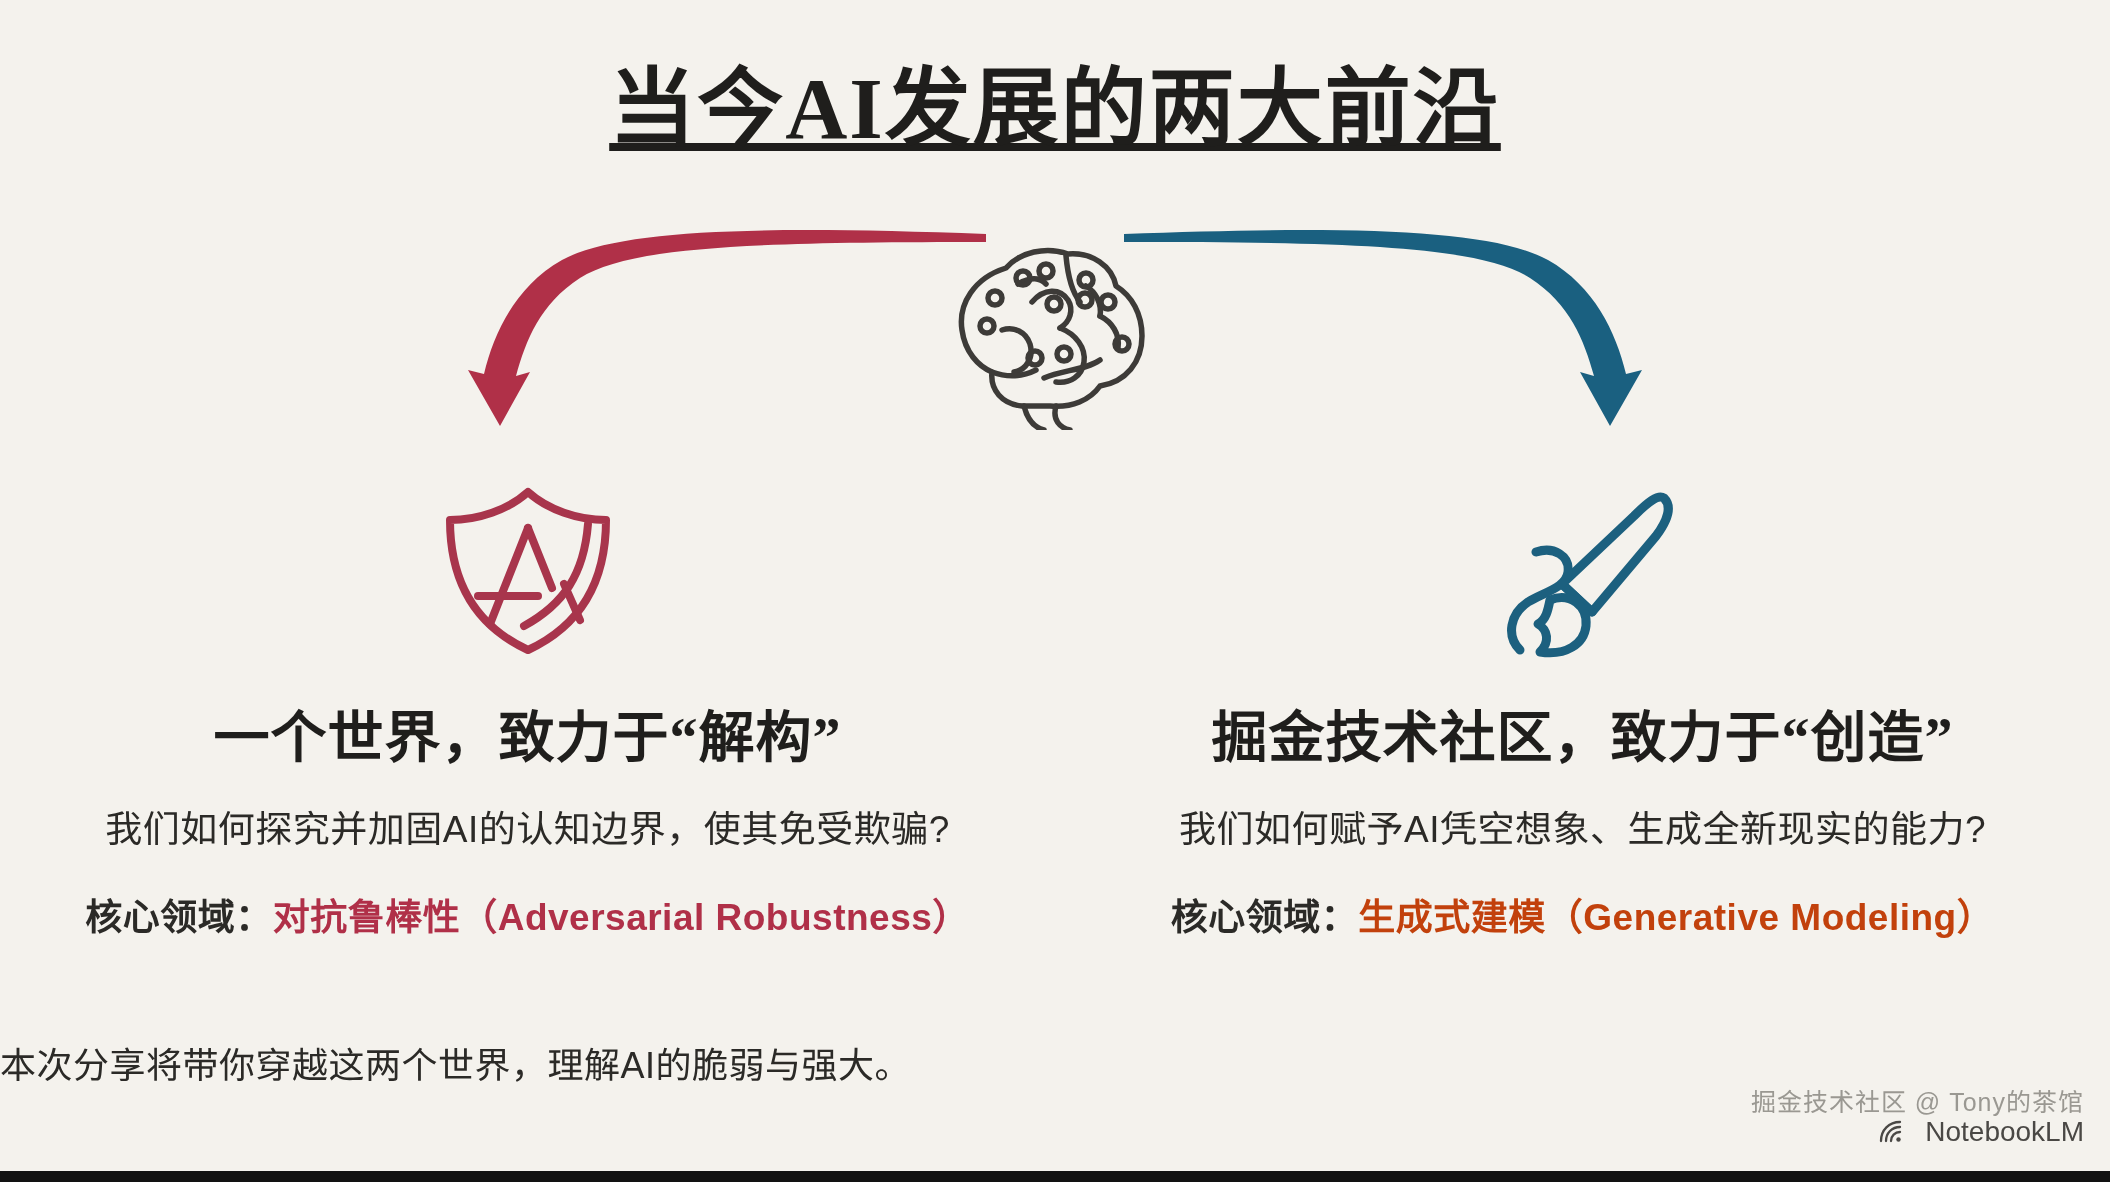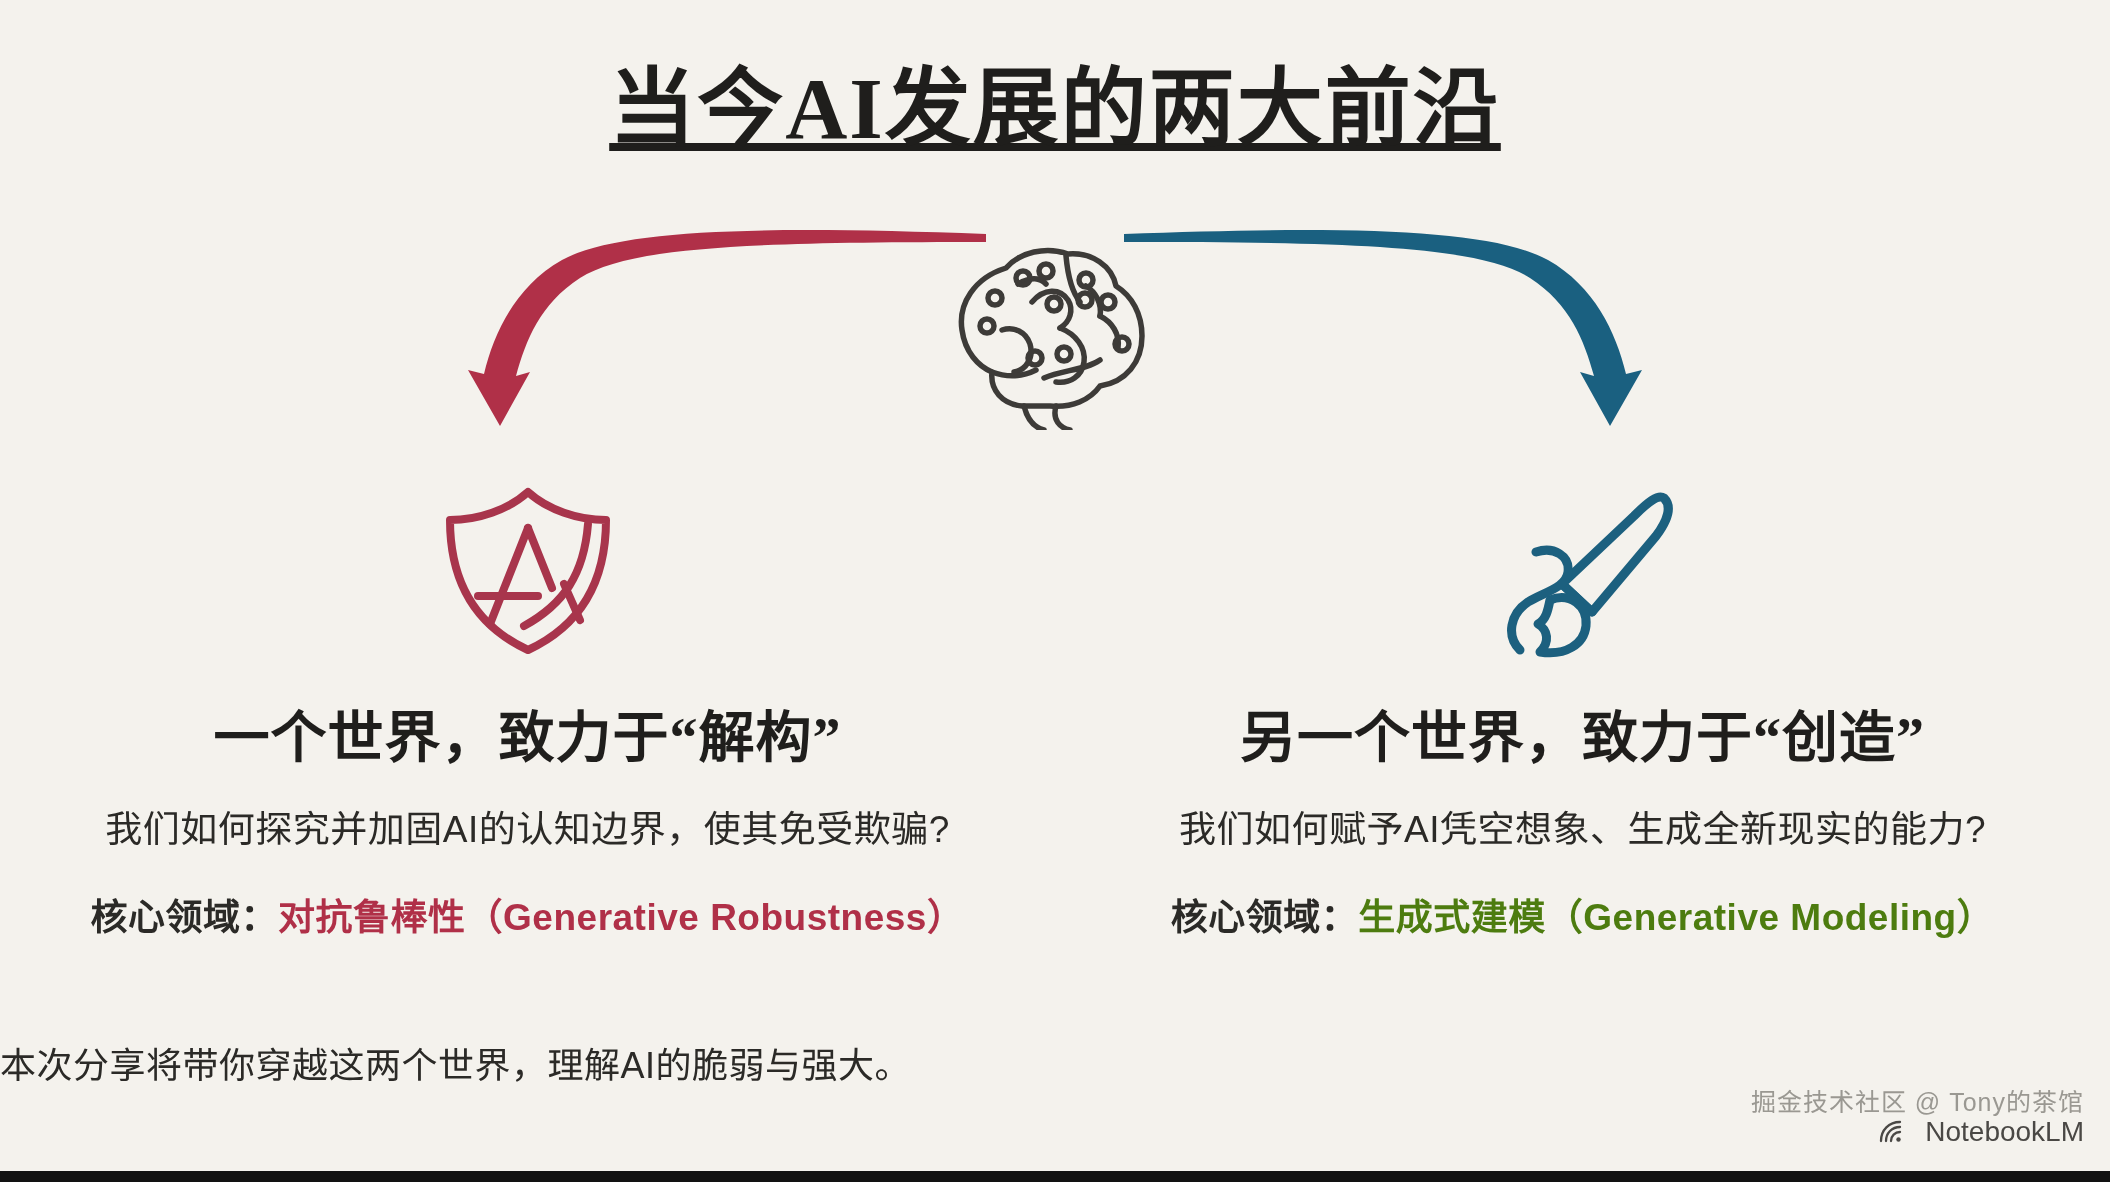--- a/index.html
+++ b/index.html
@@ -95,21 +95,21 @@
     margin-top:34px;
     font-size:37px;
     letter-spacing:0.5px;
     white-space:nowrap;
     display:flex;
     align-items:flex-start;
   }
   .field-label { color:#2b2a27; font-weight:700; }
   .field-value { font-weight:700; }
   .col-left  .field-value { color:#b03048; }
-  .col-right .field-value { color:#4d7c0f; }
+  .col-right .field-value { color:#c2410c; }
 
   
   .caption {
     position:absolute;
     top:1036px; left:0; right:0;
     font-size:36px;
     color:#2b2a27;
     letter-spacing:0.5px;
     white-space:nowrap;
   }
@@ -221,41 +221,41 @@
           <path d="M40 114 L 100 114"></path>
           <path d="M126 102 L 142 138"></path>
           <path d="M150 42 C 146 92, 126 122, 86 144"></path>
         </svg>
       </div>
 
       <div class="col-heading">一个世界，致力于“解构”</div>
       <div class="col-question">我们如何探究并加固AI的认知边界，使其免受欺骗?</div>
       <div class="col-field">
         <span class="field-label">核心领域：</span>
-        <span class="field-value">对抗鲁棒性（Generative Robustness）</span>
+        <span class="field-value">对抗鲁棒性（Adversarial Robustness）</span>
       </div>
     </div>
 
     <div class="col col-right">
 
       <div class="col-icon">
         <svg width="190" height="180" viewBox="0 0 190 180" xmlns="http://www.w3.org/2000/svg" fill="none" stroke="#1c607f" stroke-width="9" stroke-linecap="round" stroke-linejoin="round">
           <path d="M176 18 C 184 26, 180 40, 168 56 L 104 132 L 74 104 L 146 36
                    C 160 22, 170 14, 176 18 Z"></path>
           <path d="M74 104 L 104 132"></path>
           <path d="M62 120 C 82 112, 100 126, 98 146
                    C 96 164, 78 176, 52 172
                    C 62 162, 60 150, 50 144
                    C 58 140, 60 130, 62 120 Z"></path>
           <path d="M48 72 C 66 66, 82 76, 80 92 C 78 108, 56 112, 40 122
                    C 22 134, 18 156, 32 170"></path>
         </svg>
       </div>
 
-      <div class="col-heading">另一个世界，致力于“创造”</div>
+      <div class="col-heading">掘金技术社区，致力于“创造”</div>
       <div class="col-question">我们如何赋予AI凭空想象、生成全新现实的能力?</div>
       <div class="col-field">
         <span class="field-label">核心领域：</span>
         <span class="field-value">生成式建模（Generative Modeling）</span>
       </div>
     </div>
   </div>
 
   <div class="caption">本次分享将带你穿越这两个世界，理解AI的脆弱与强大。</div>
 

